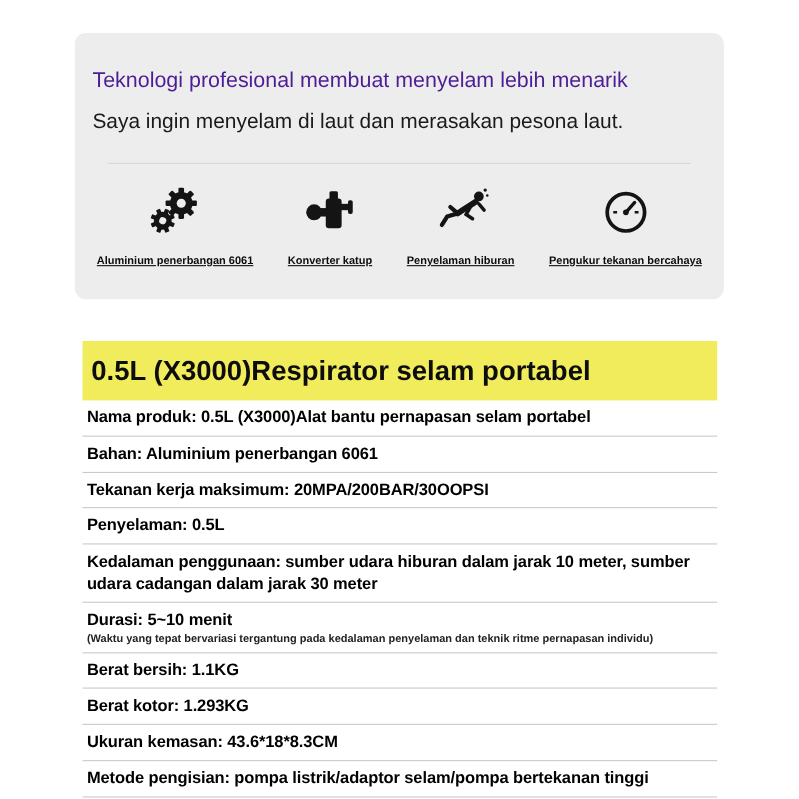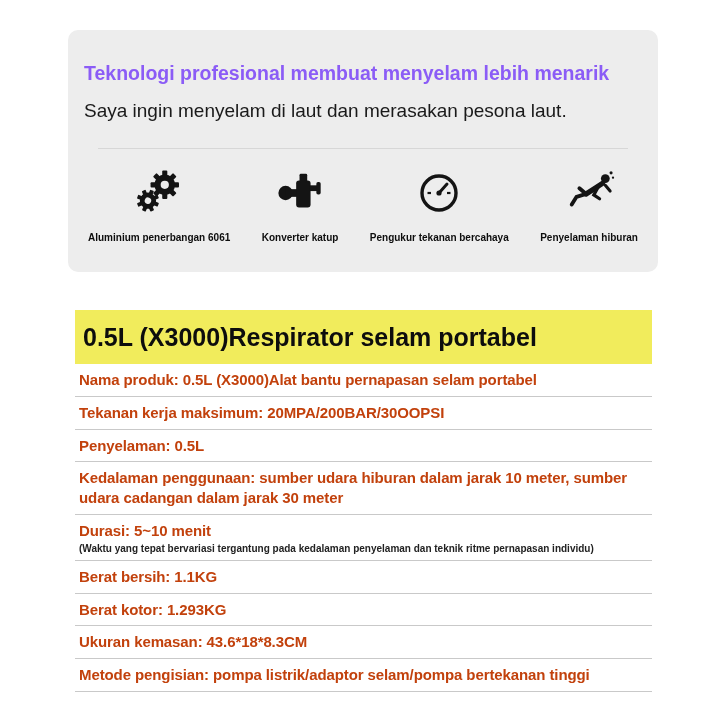--- a/index.html
+++ b/index.html
@@ -10,37 +10,37 @@
     color:#111;
   }
   .page { position:relative; width:726px; height:726px; background:#fff; overflow:hidden; }
 
   
   .hero {
     position:absolute; left:68px; top:30px; width:590px; height:242px;
     background:var(--card-bg,#ededed); border-radius:10px;
     padding:32px 16px 0;
   }
-  .hero-title { font-size:19.5px; font-weight:bold; white-space:nowrap; color:#8b5cf6; }
+  .hero-title { font-size:19.5px; font-weight:normal; white-space:nowrap; color:#4c1d95; }
   .hero-subtitle { font-size:19px; margin-top:15px; color:#1a1a1a; }
   .divider { height:1px; background:#d7d7d7; margin:26px 14px 0; }
-  .features { display:flex; justify-content:space-between; align-items:center; margin-top:18px; padding:0 4px; }
+  .features { display:flex; justify-content:space-between; align-items:center; margin-top:18px; padding:0 4px;text-decoration:underline; }
   .feature { display:flex; flex-direction:column; align-items:center; }
   .icon-box { height:52px; display:flex; align-items:center; justify-content:center; }
   .feature-label { margin-top:13px; font-size:10px; font-weight:bold; color:#0d0d0d; text-align:center; }
 
   
   .specs { position:absolute; left:75px; top:310px; width:577px; }
   .spec-header {
     background:var(--accent,#f1ec5c);
     font-size:25px; font-weight:bold; color:#0d0d0d;
     padding:13px 8px 12px;
   }
   .spec-row { border-bottom:1px solid #c9c9c9; padding:6px 4px; }
-  .spec-text { font-size:15px; font-weight:bold; line-height:1.32; letter-spacing:-0.1px; color:#c2410c; }
+  .spec-text { font-size:15px; font-weight:bold; line-height:1.32; letter-spacing:-0.1px; color:#000000; }
   .spec-note { font-size:10px; font-weight:bold; color:#222; margin-top:2px; white-space:nowrap; }
 </style>
 </head>
 <body>
 
 <div class="page">
 
   <section class="hero">
     <h1 class="hero-title">Teknologi profesional membuat menyelam lebih menarik</h1>
     <p class="hero-subtitle">Saya ingin menyelam di laut dan merasakan pesona laut.</p>
@@ -83,57 +83,60 @@
               <rect x="36" y="16" width="8" height="6"></rect>
               <rect x="43" y="12.5" width="4.5" height="13" rx="1.8"></rect>
             </g>
           </svg>
         </div>
         <div class="feature-label">Konverter katup</div>
       </div>
 
       <div class="feature">
         <div class="icon-box">
-          <svg width="48" height="48" viewBox="0 0 48 48" aria-hidden="true">
-            <circle cx="24" cy="24" r="17" fill="none" stroke="#141414" stroke-width="3.4"></circle>
-            <line x1="24" y1="24" x2="32" y2="15" stroke="#141414" stroke-width="3" stroke-linecap="round"></line>
-            <circle cx="24" cy="24" r="2.6" fill="#141414"></circle>
-            <line x1="12.5" y1="24" x2="16" y2="24" stroke="#141414" stroke-width="2.2"></line>
-            <line x1="32" y1="24" x2="35.5" y2="24" stroke="#141414" stroke-width="2.2"></line>
-          </svg>
-        </div>
-        <div class="feature-label">Pengukur tekanan bercahaya</div>
-      </div>
-
-      <div class="feature">
-        <div class="icon-box">
           <svg width="54" height="48" viewBox="0 0 56 50" aria-hidden="true">
             <circle cx="45" cy="10" r="4.6" fill="#141414"></circle>
             <g stroke="#141414" fill="none" stroke-linecap="round">
               <path d="M42 15 C36 19 31 22 25 26" stroke-width="5.5"></path>
               <path d="M25 26 L15 29 L10 37" stroke-width="4"></path>
               <path d="M25 26 L18 20" stroke-width="4"></path>
               <path d="M38 18 L33 27 L39 31" stroke-width="3.4"></path>
               <path d="M45 17 L50 23" stroke-width="3.2"></path>
             </g>
             <circle cx="51" cy="4" r="1.6" fill="#141414"></circle>
             <circle cx="53" cy="9" r="1.2" fill="#141414"></circle>
           </svg>
         </div>
         <div class="feature-label">Penyelaman hiburan</div>
       </div>
 
+      <div class="feature">
+        <div class="icon-box">
+          <svg width="48" height="48" viewBox="0 0 48 48" aria-hidden="true">
+            <circle cx="24" cy="24" r="17" fill="none" stroke="#141414" stroke-width="3.4"></circle>
+            <line x1="24" y1="24" x2="32" y2="15" stroke="#141414" stroke-width="3" stroke-linecap="round"></line>
+            <circle cx="24" cy="24" r="2.6" fill="#141414"></circle>
+            <line x1="12.5" y1="24" x2="16" y2="24" stroke="#141414" stroke-width="2.2"></line>
+            <line x1="32" y1="24" x2="35.5" y2="24" stroke="#141414" stroke-width="2.2"></line>
+          </svg>
+        </div>
+        <div class="feature-label">Pengukur tekanan bercahaya</div>
+      </div>
+
     </div>
   </section>
 
   <section class="specs">
     <div class="spec-header">0.5L (X3000)Respirator selam portabel</div>
 
     <div class="spec-row">
       <div class="spec-text">Nama produk: 0.5L (X3000)Alat bantu pernapasan selam portabel</div>
+    </div>
+    <div class="spec-row">
+      <div class="spec-text">Bahan: Aluminium penerbangan 6061</div>
     </div>
     <div class="spec-row">
       <div class="spec-text">Tekanan kerja maksimum: 20MPA/200BAR/30OOPSI</div>
     </div>
     <div class="spec-row">
       <div class="spec-text">Penyelaman: 0.5L</div>
     </div>
     <div class="spec-row">
       <div class="spec-text">Kedalaman penggunaan: sumber udara hiburan dalam jarak 10 meter, sumber udara cadangan dalam jarak 30 meter</div>
     </div>

